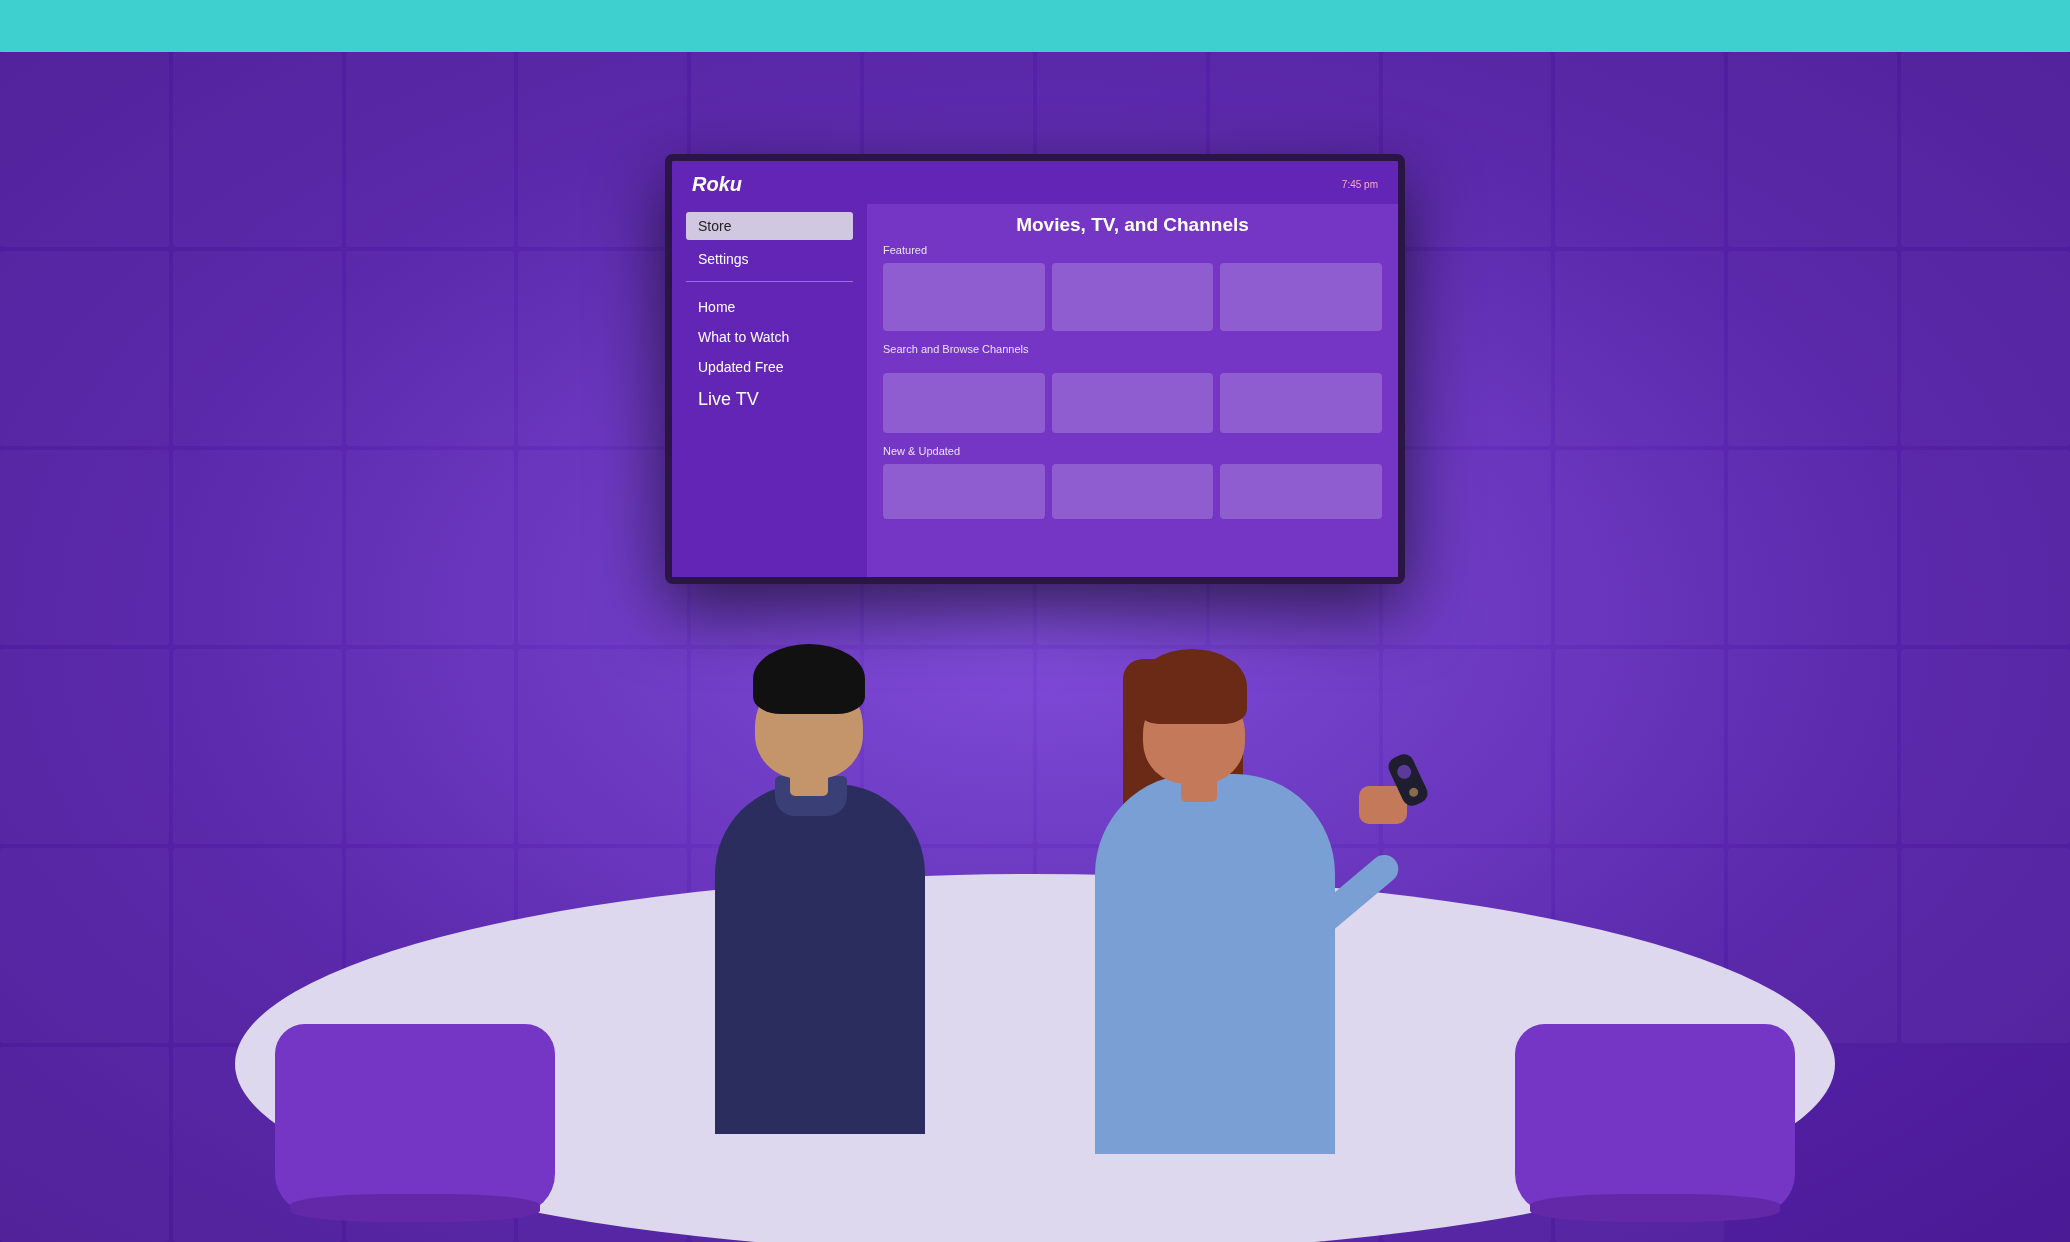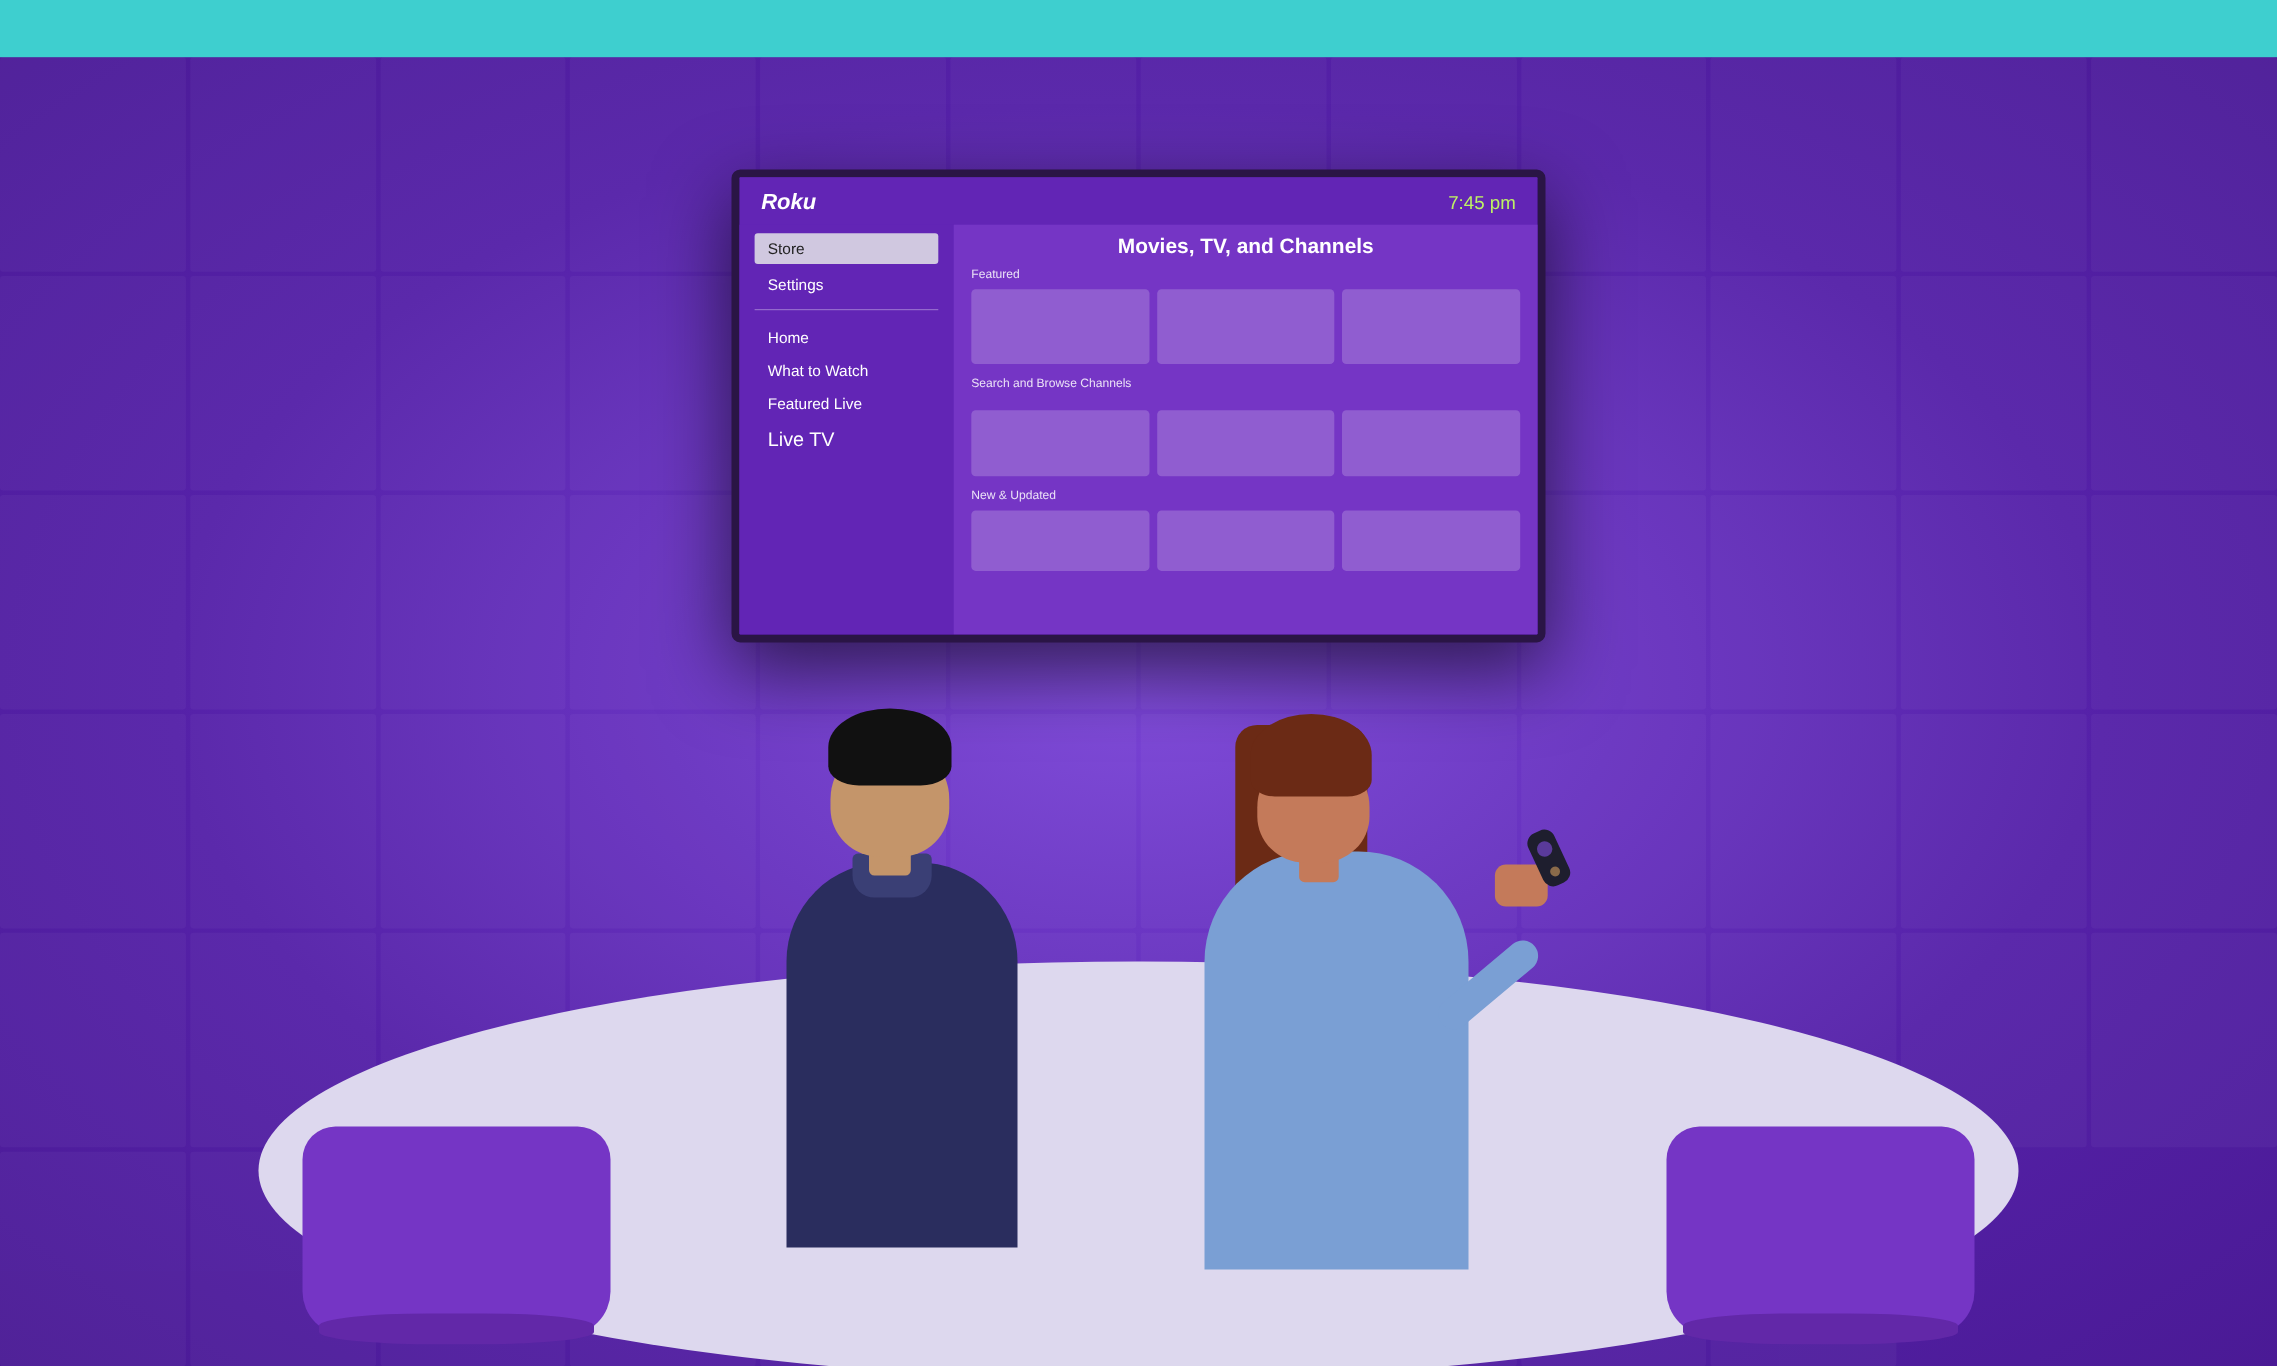--- a/index.html
+++ b/index.html
@@ -175,36 +175,36 @@
 <div class="scene">
 
   <div style="position:absolute; bottom:0; left:50%; transform:translateX(-50%); width:1600px; height:380px; background:#ddd8ee; border-radius:50%; z-index:6;"></div>
 
   <div class="tv-screen" style="position:absolute; top:90px; left:50%; transform:translateX(-50%); width:740px; height:430px; background:#1a0a3a; border-radius:8px; border:7px solid #2a1545; z-index:7; overflow:hidden; box-shadow:0 25px 70px rgba(0,0,0,0.6);">
 
     <div style="width:100%;height:100%;background:#6225b5;display:flex;flex-direction:column;">
 
       <div style="display:flex;justify-content:space-between;align-items:center;padding:12px 20px 8px 20px;">
         <span class="roku-logo-text">Roku</span>
-        <span style="color:#bef264;font-size:17px;">7:45 pm</span>
+        <span style="color:#f9a8d4;font-size:10px;">7:45 pm</span>
       </div>
 
       <div style="display:flex;flex:1;overflow:hidden;">
 
         <div style="width:195px;padding:8px 14px;flex-shrink:0;background:#6225b5;">
 
           <div style="background:#d0c8e0;color:#222;padding:6px 12px;border-radius:3px;font-size:14px;margin-bottom:5px;cursor:pointer;">Store</div>
 
           <div style="color:white;padding:6px 12px;font-size:14px;margin-bottom:8px;cursor:pointer;">Settings</div>
 
           <div style="height:1px;background:rgba(255,255,255,0.35);margin:4px 0 12px 0;"></div>
 
           <div style="color:white;padding:5px 12px;font-size:14px;margin-bottom:4px;cursor:pointer;">Home</div>
           <div style="color:white;padding:5px 12px;font-size:14px;margin-bottom:4px;cursor:pointer;">What to Watch</div>
-          <div style="color:white;padding:5px 12px;font-size:14px;margin-bottom:4px;cursor:pointer;">Featured Live</div>
+          <div style="color:white;padding:5px 12px;font-size:14px;margin-bottom:4px;cursor:pointer;">Updated Free</div>
           <div style="color:white;padding:5px 12px;font-size:18px;cursor:pointer;">Live TV</div>
         </div>
 
         <div style="flex:1;background:#7535c5;padding:10px 16px;overflow:hidden;">
 
           <div style="color:white;font-size:19px;font-weight:bold;margin-bottom:8px;text-align:center;">Movies, TV, and Channels</div>
 
           <div style="color:rgba(255,255,255,0.85);font-size:11px;margin-bottom:7px;">Featured</div>
           <div style="display:grid;grid-template-columns:repeat(3,1fr);gap:7px;margin-bottom:12px;">
             <div style="background:rgba(255,255,255,0.2);border-radius:4px;height:68px;"></div>

